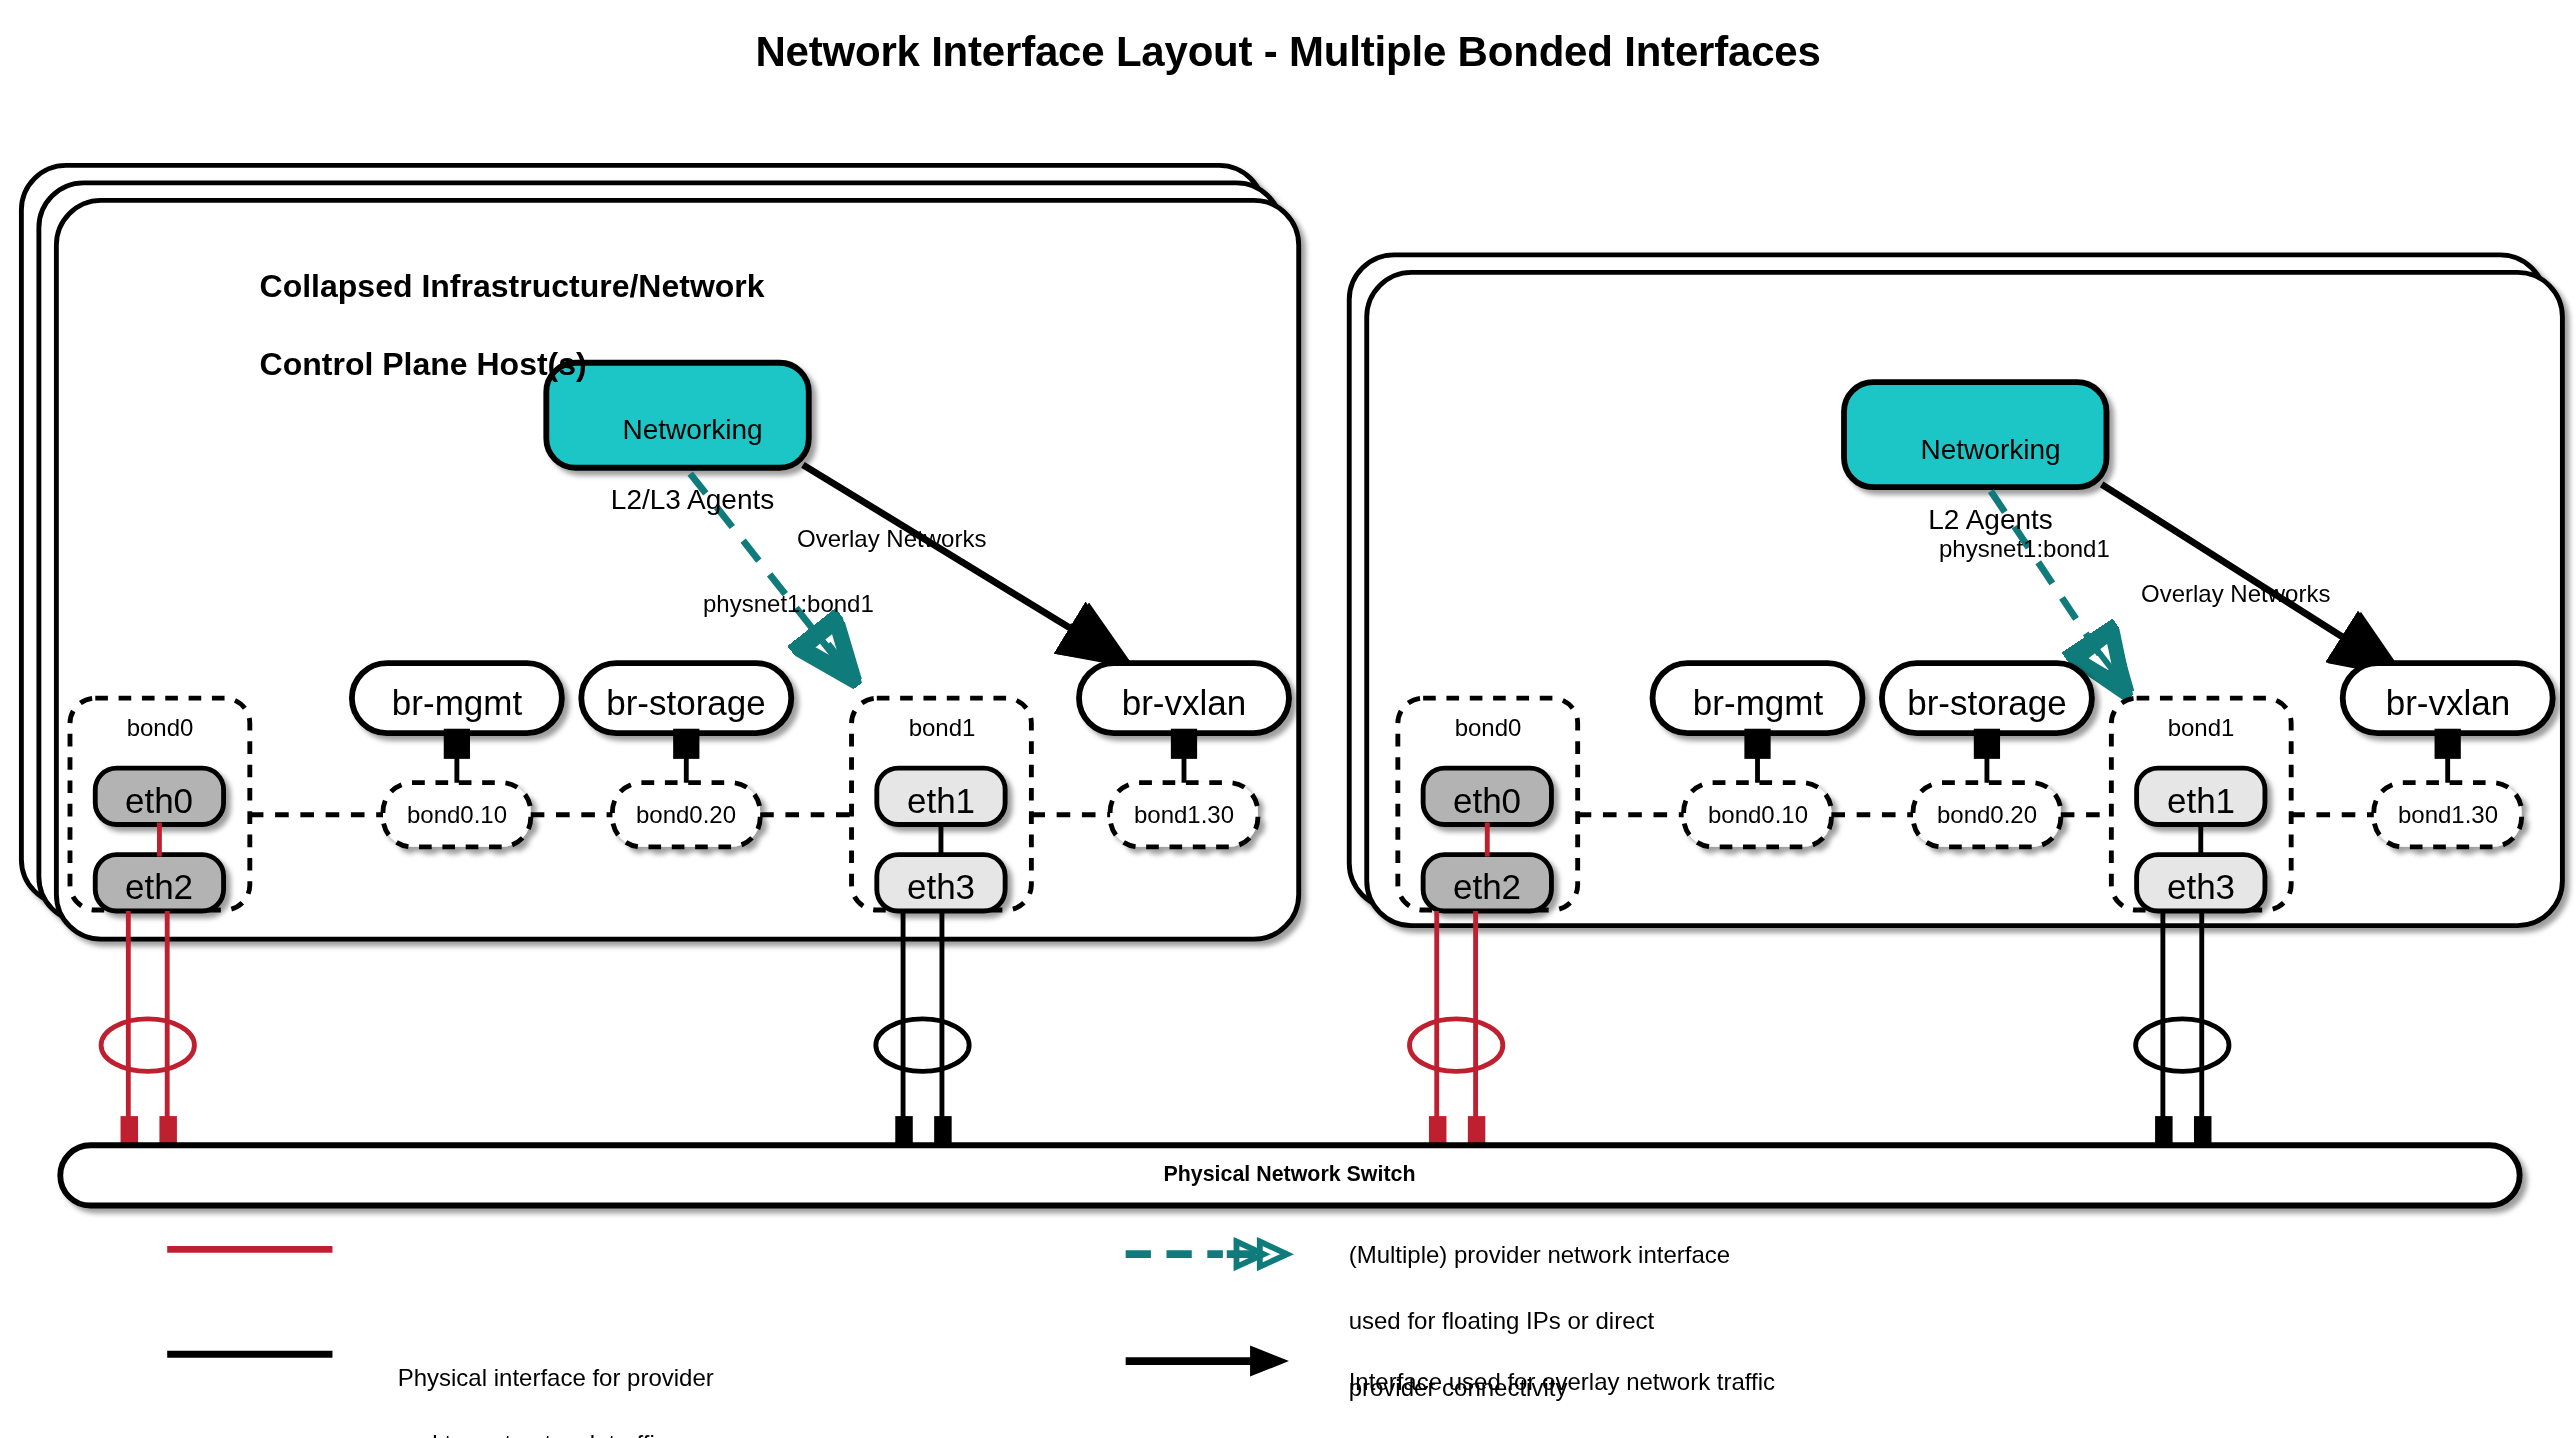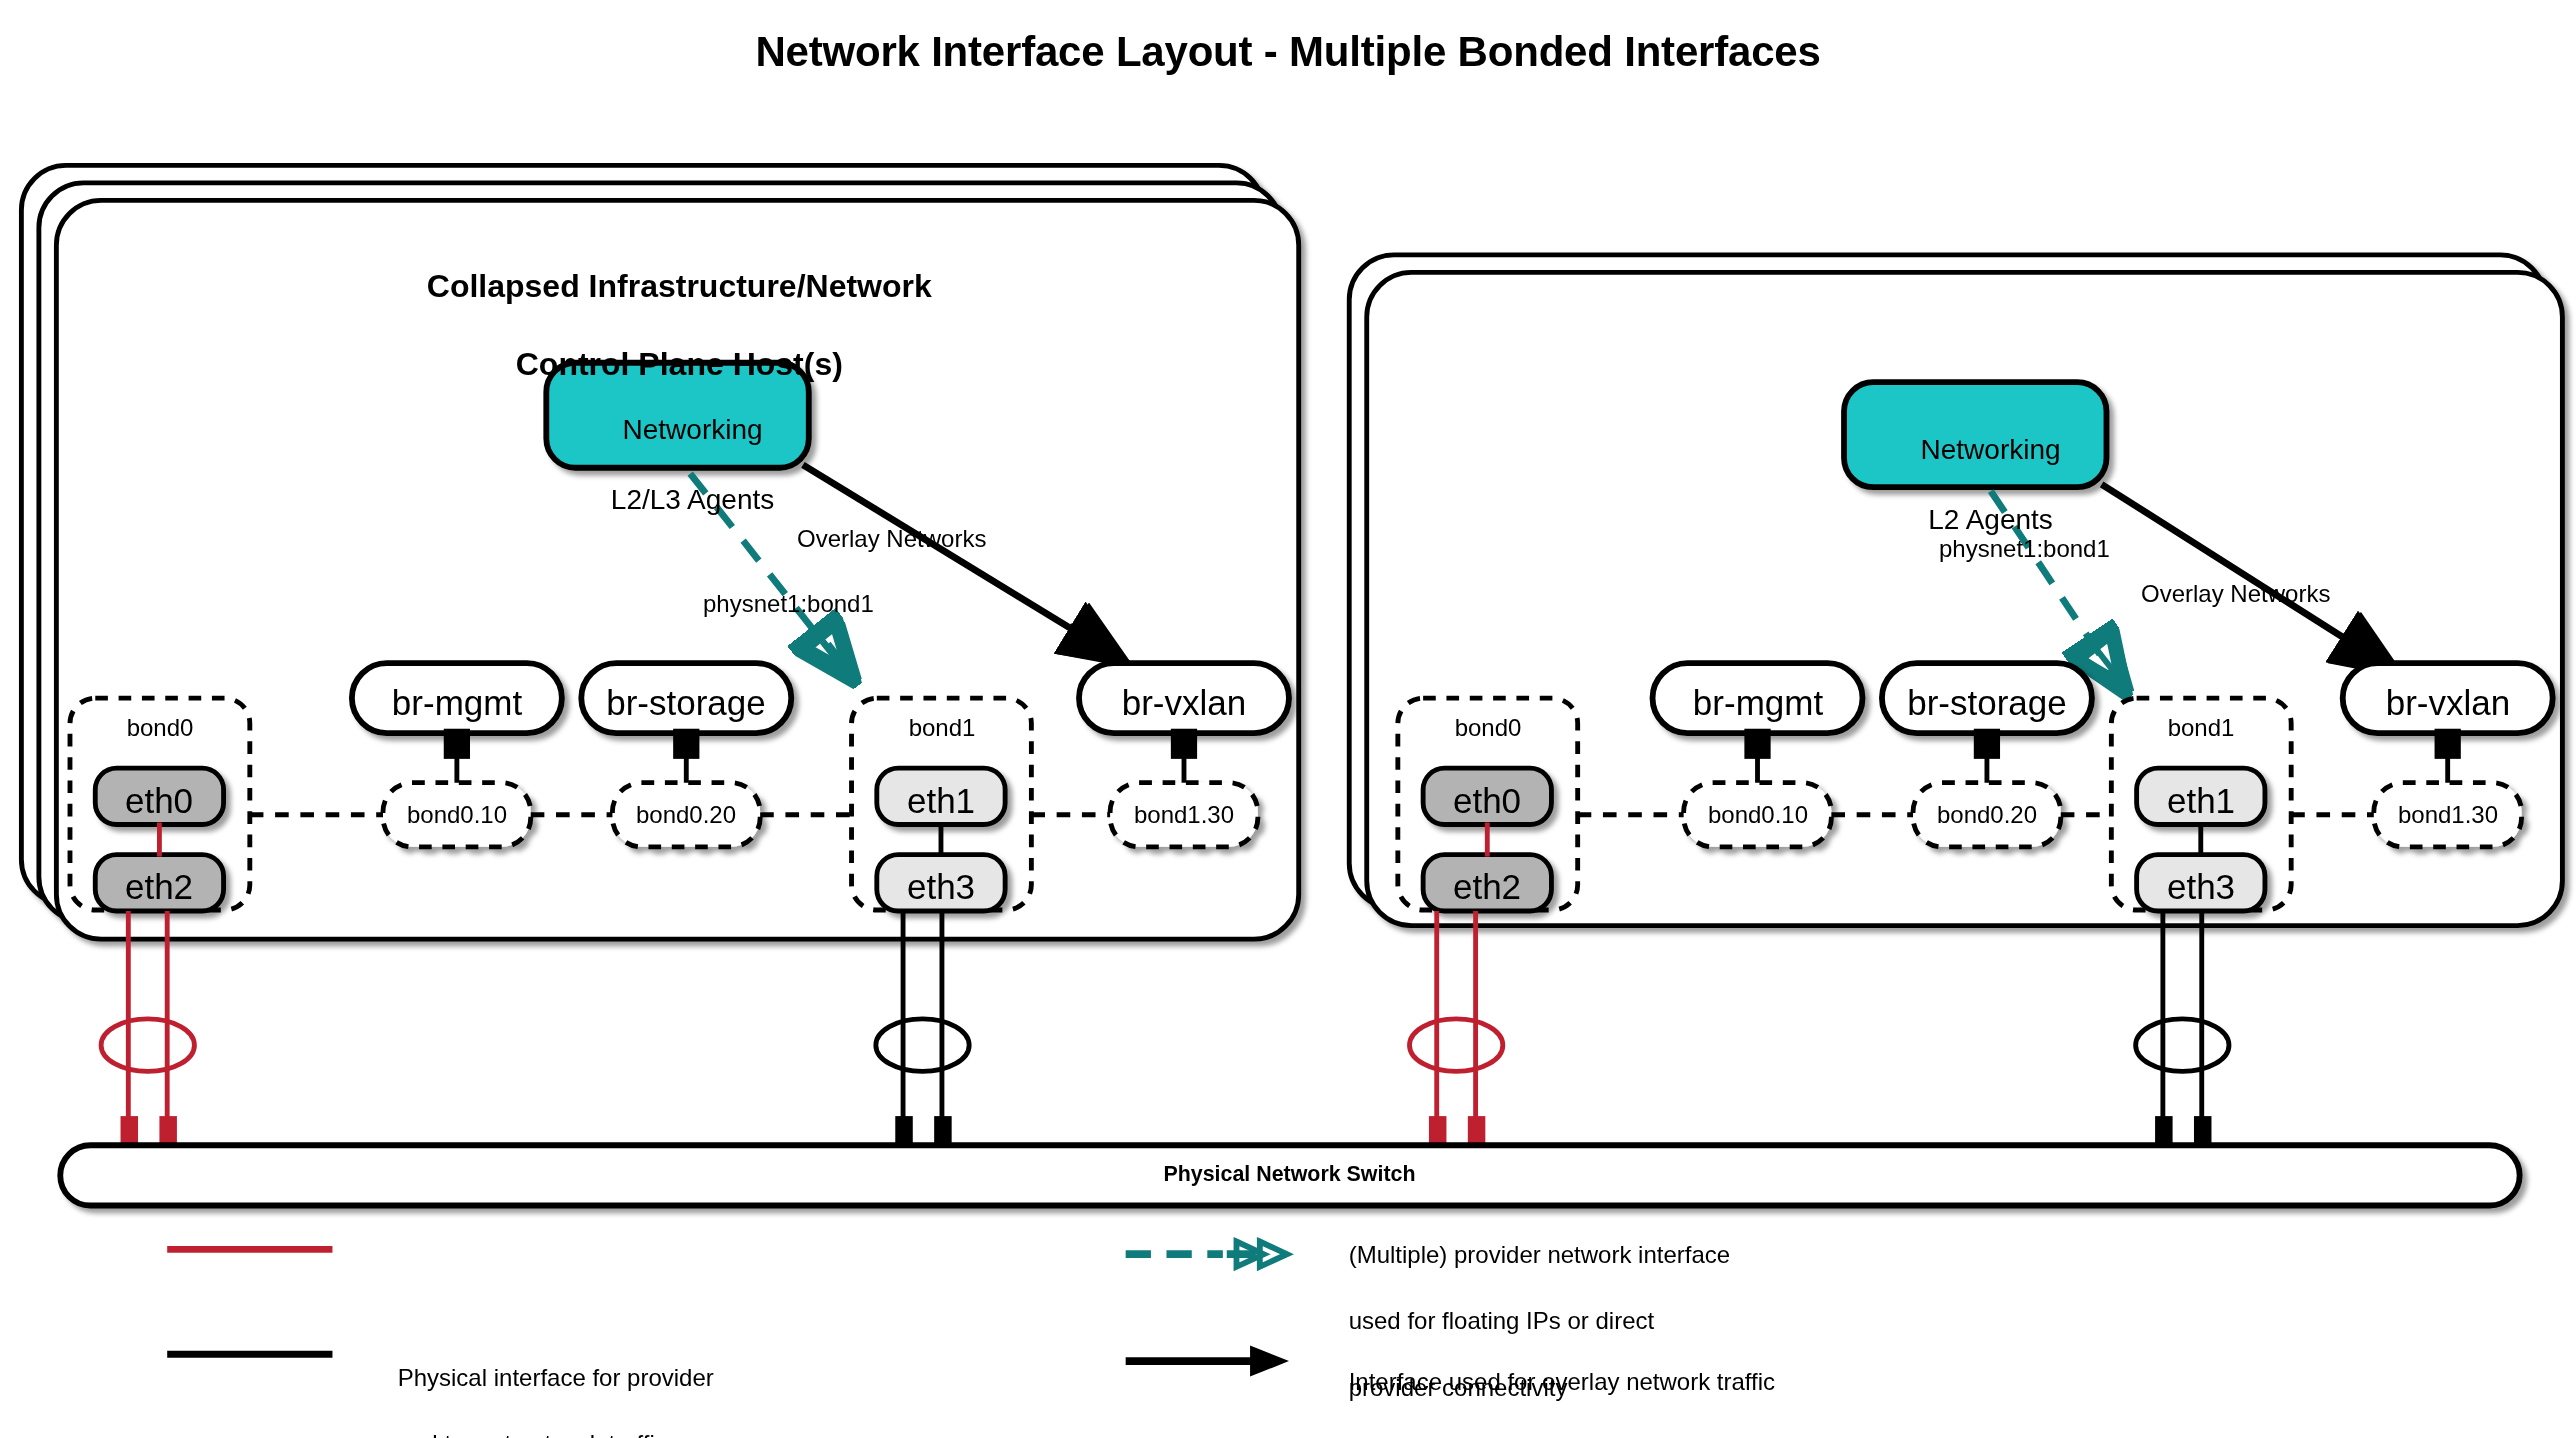--- a/index.html
+++ b/index.html
@@ -6,21 +6,21 @@
   body{width:2576px;height:1439px;position:relative;overflow:hidden;
        font-family:"Liberation Sans","DejaVu Sans",sans-serif;color:#000;}
   #stage{position:absolute;inset:0;width:2576px;height:1439px;}
   svg#canvas{position:absolute;left:0;top:0;width:2576px;height:1439px;}
 
   .ttl{position:absolute;left:0;top:17.5px;width:2576px;text-align:center;
        font-size:42px;font-weight:bold;letter-spacing:-0.2px;margin-top:10px;}
 
   
   .tx{position:absolute;white-space:pre;}
-  .hosttitle{font-size:32px;font-weight:bold;text-align:center;line-height:1.22;}
+  .hosttitle{font-size:32px;font-weight:bold;text-align:left;line-height:1.22;}
   .agentlbl{font-size:28px;text-align:center;line-height:1.25;}
   .nodelbl{font-size:35px;text-align:center;}
   .bondlbl{font-size:24px;text-align:center;}
   .edgelbl{font-size:24px;white-space:pre;}
   .switchlbl{font-size:21.4px;font-weight:bold;text-align:center;width:2459px;}
   .leglbl{font-size:24px;line-height:1.38;white-space:pre;}
 </style>
 </head>
 <body>
 

